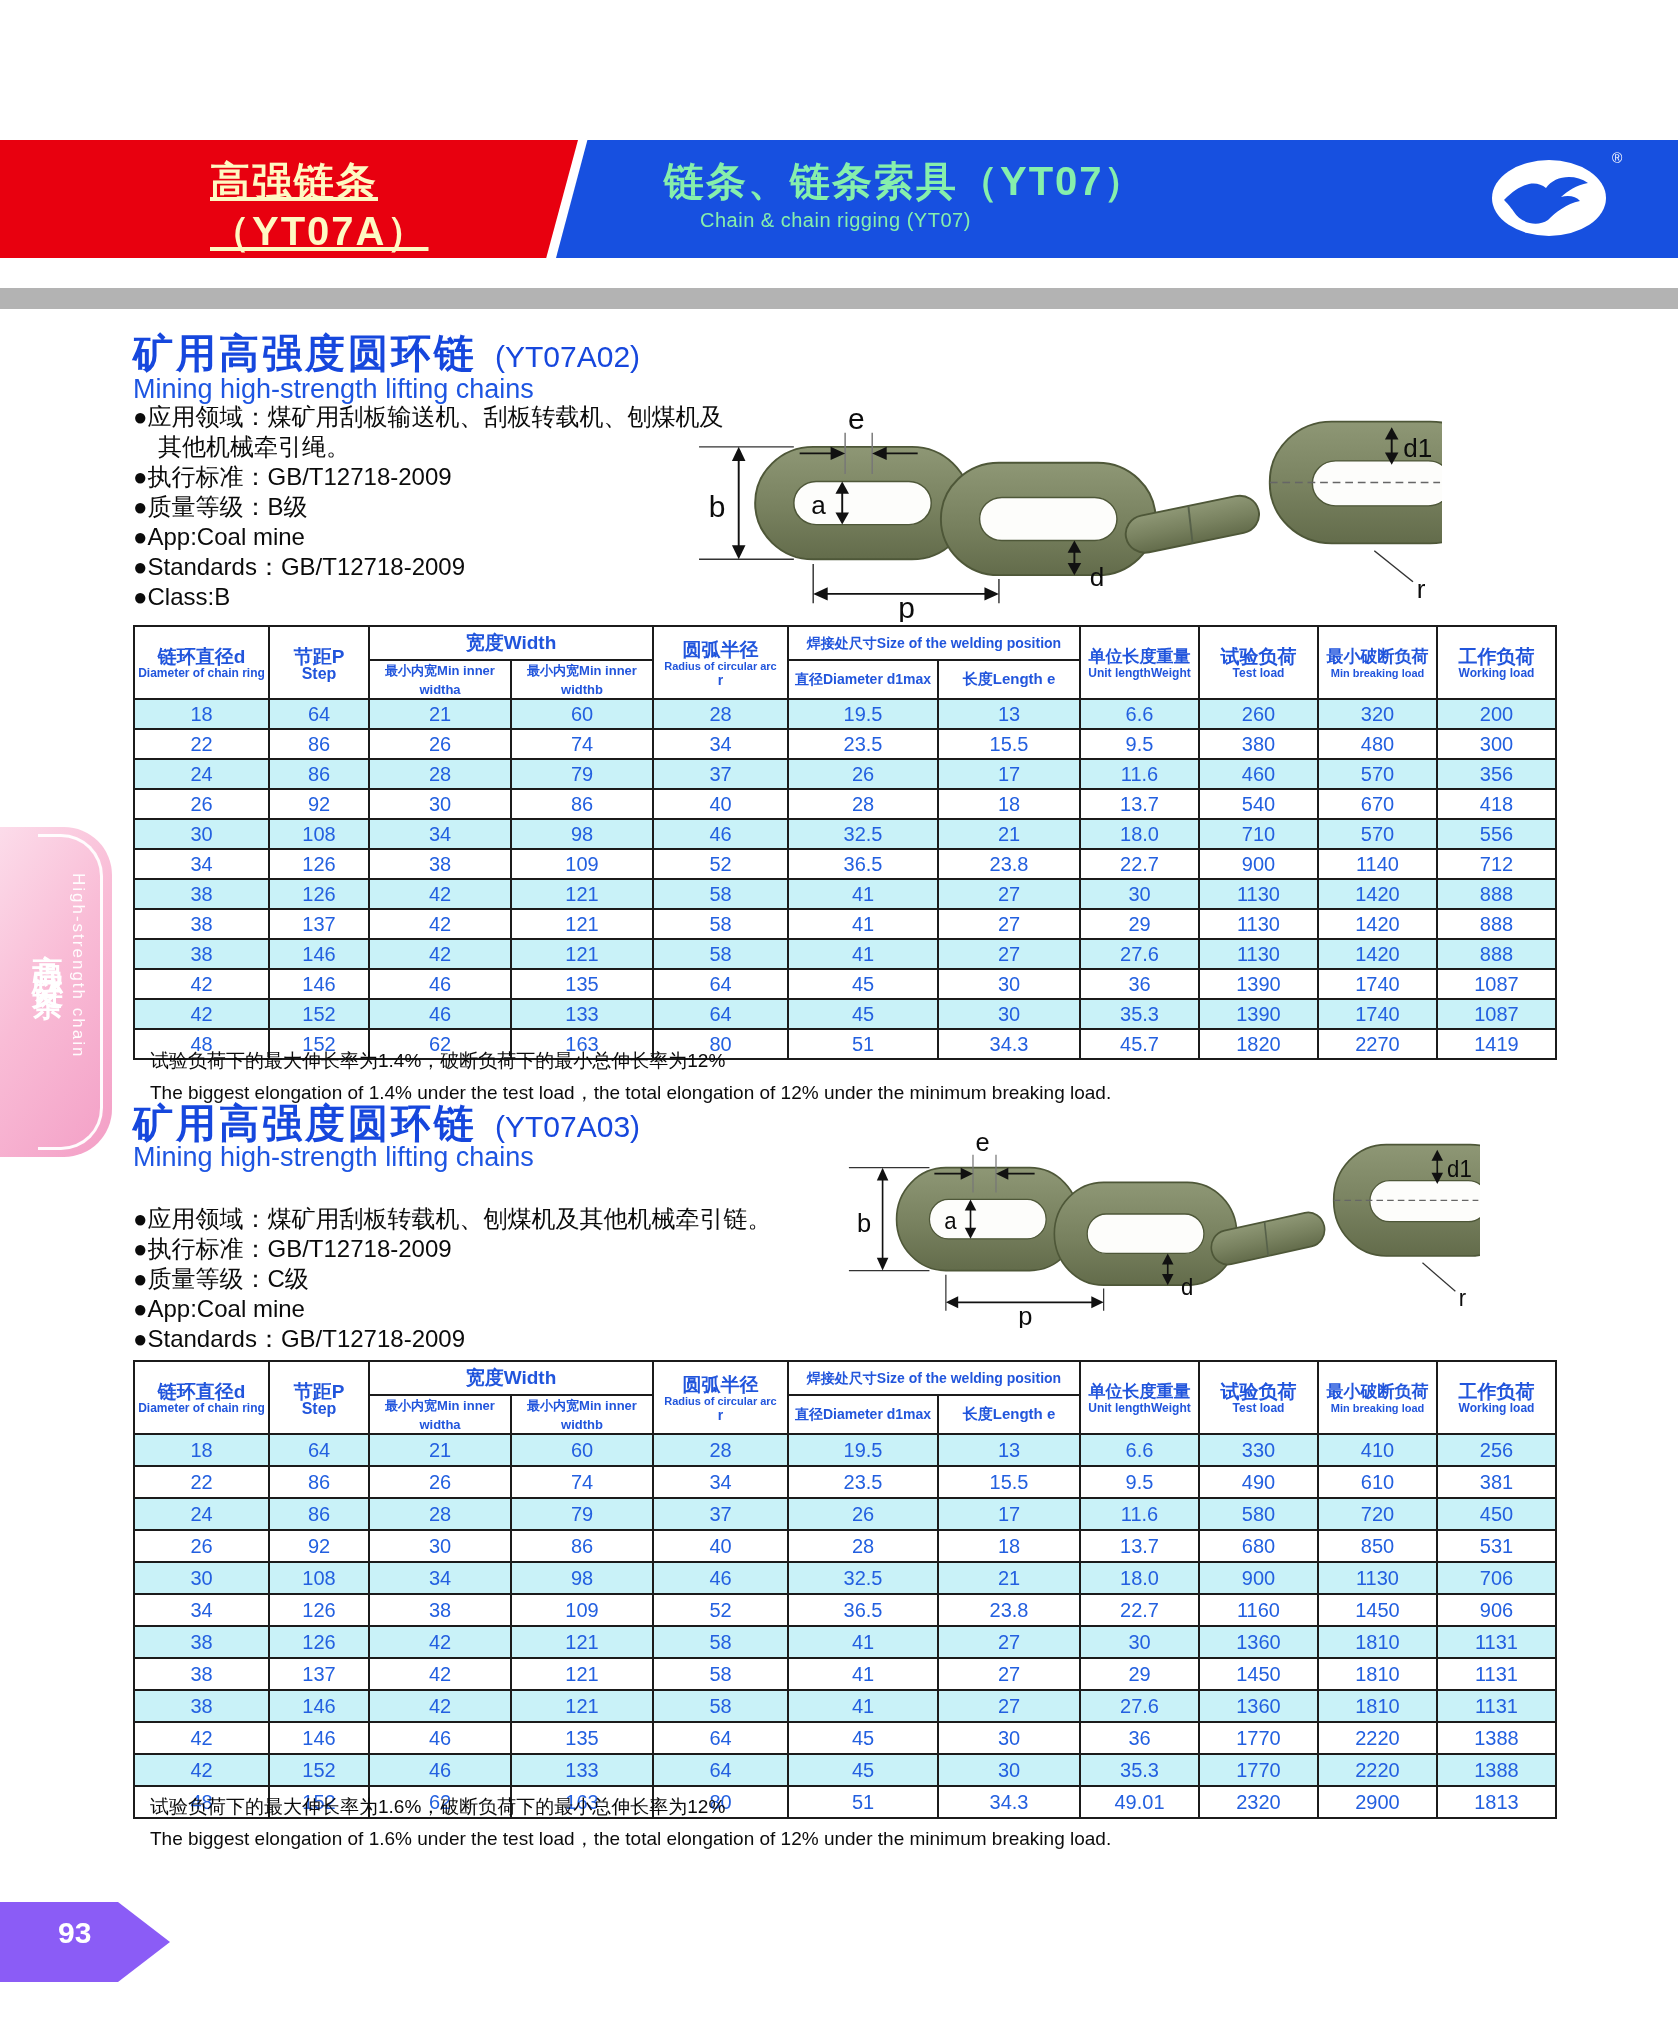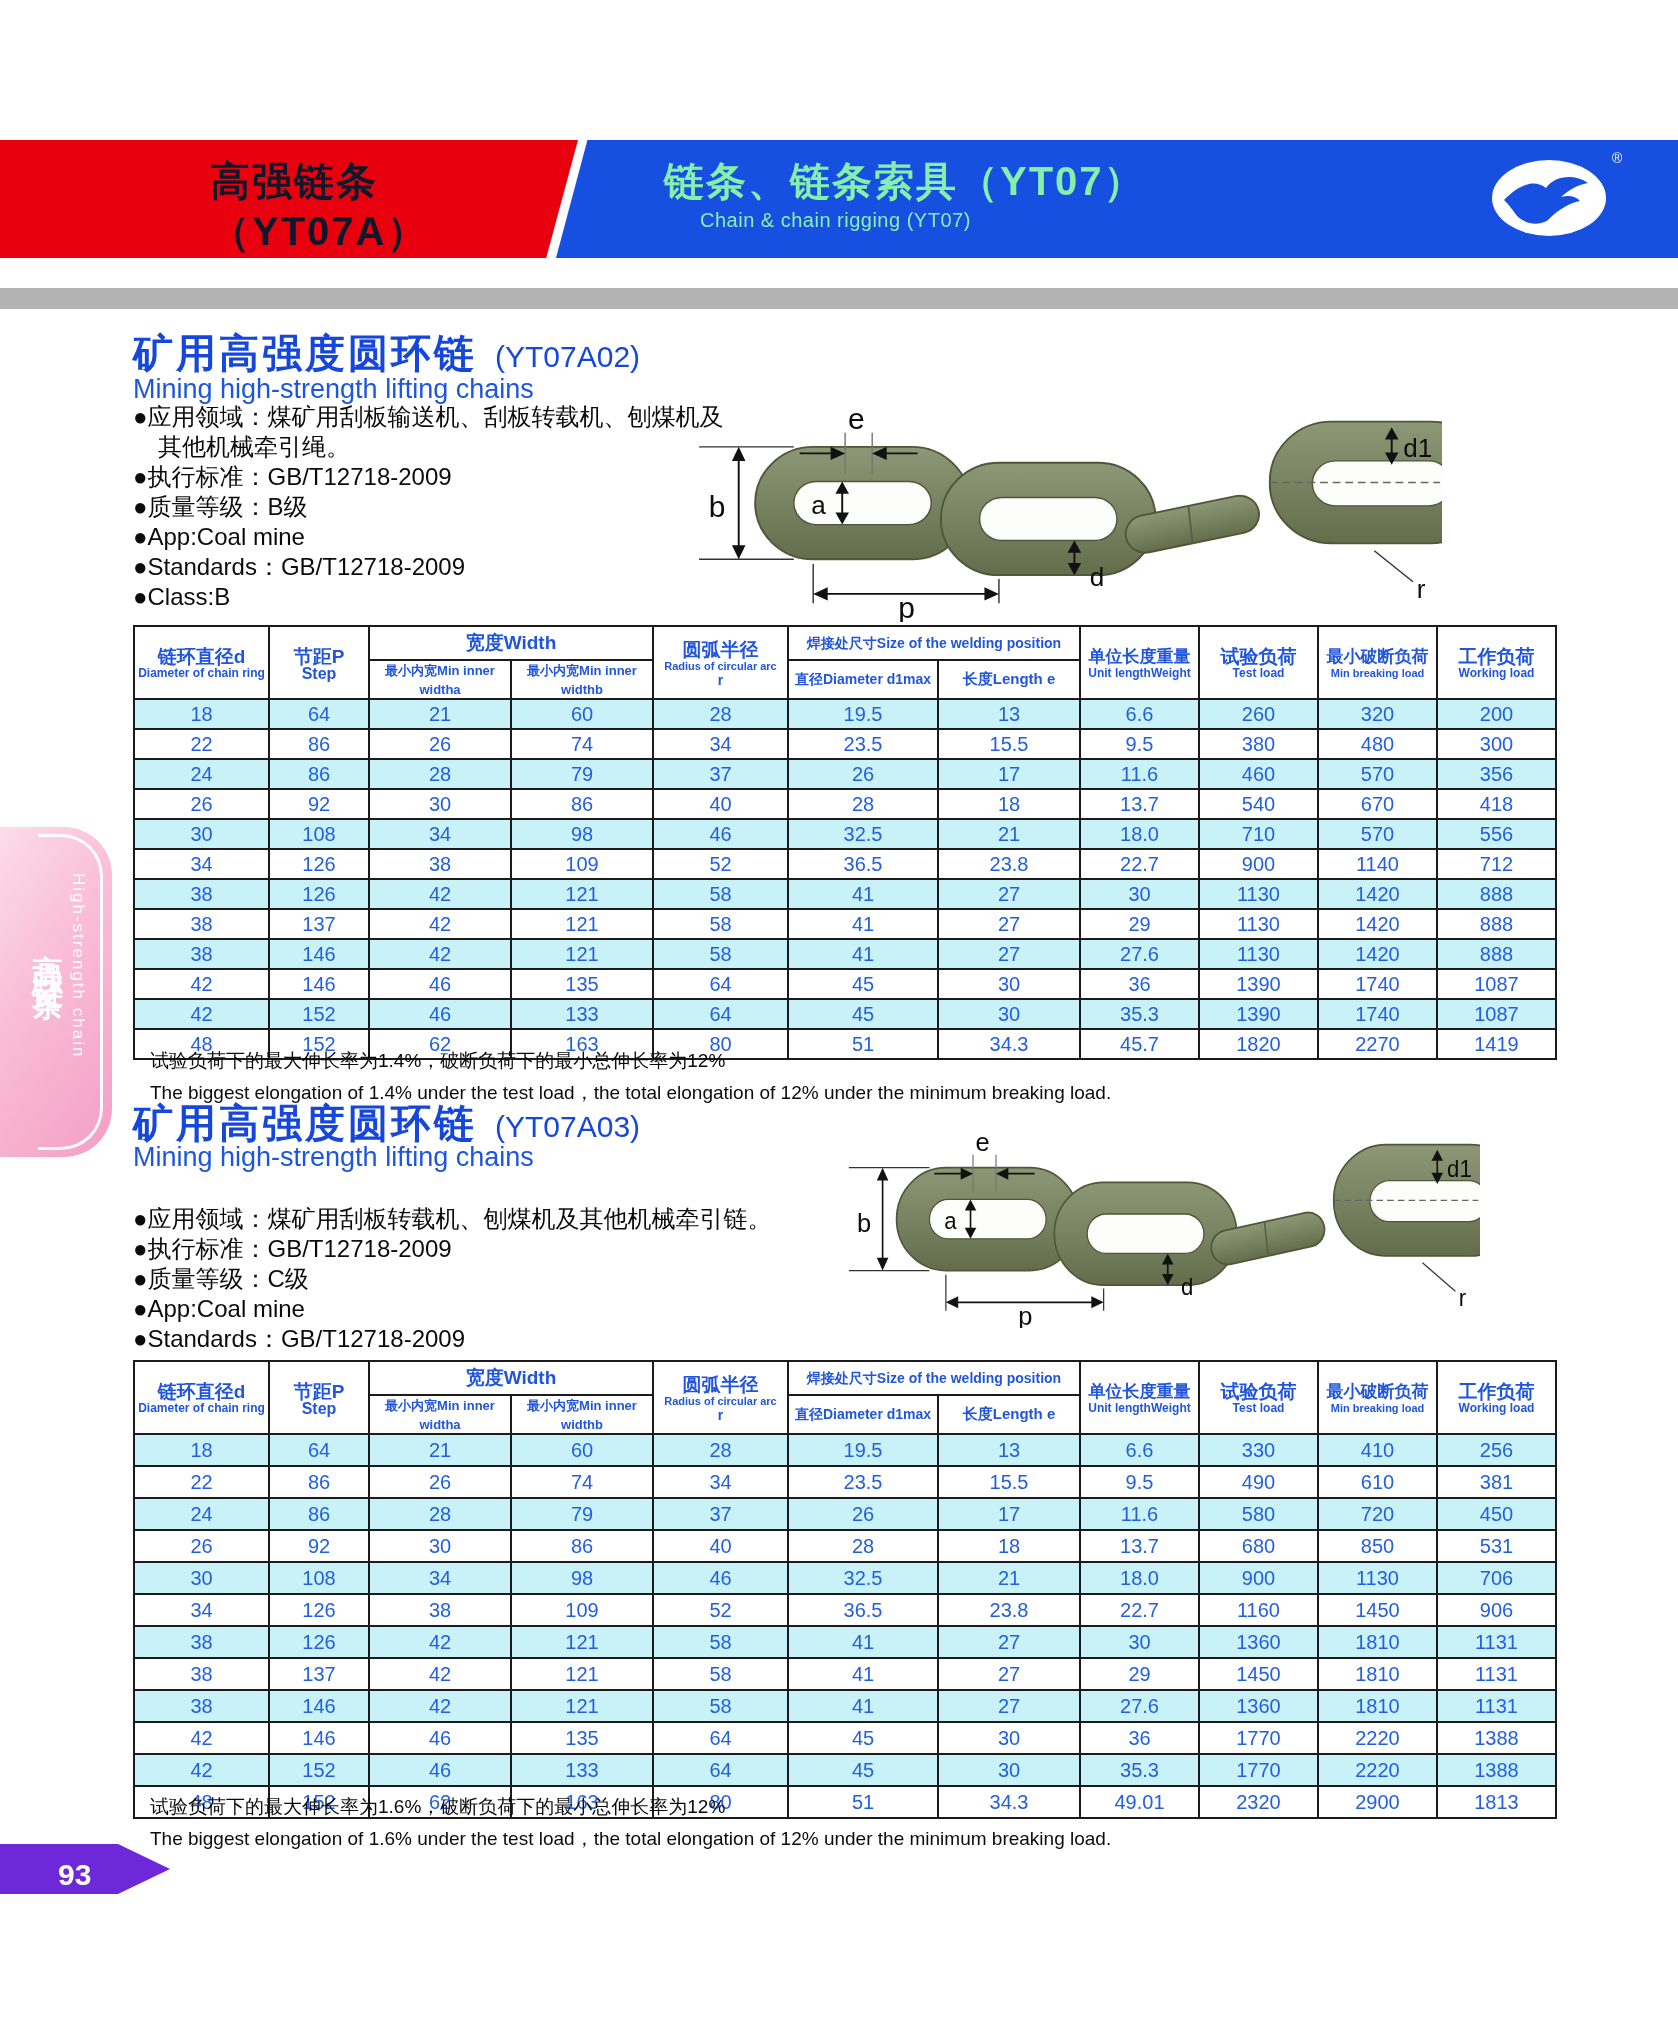--- a/index.html
+++ b/index.html
@@ -6,21 +6,21 @@
   body{width:1678px;height:2017px;position:relative;background:#fff;
        font-family:"Liberation Sans", sans-serif;overflow:hidden;}
 
   
   .banner-red{position:absolute;left:0;top:140px;width:578px;height:118px;background:#e8000f;
               clip-path:polygon(0 0,100% 0,94.5% 100%,0 100%);}
   .banner-blue{position:absolute;left:556px;top:140px;width:1122px;height:118px;background:#1750e0;
               clip-path:polygon(2.8% 0,100% 0,100% 100%,0 100%);}
   .brand-logo{position:absolute;left:128px;top:152px;}
   .brand-reg{position:absolute;left:188px;top:148px;color:#fff;font-size:15px;}
-  .banner-red .titles{position:absolute;left:210px;top:16px;color:#0f172a;}
+  .banner-red .titles{position:absolute;left:210px;top:16px;color:#fef9c3;text-decoration:underline;}
   .banner-blue .titles{position:absolute;left:108px;top:16px;color:#86efac;}
   .t-zh{font-size:40px;font-weight:bold;letter-spacing:2px;line-height:50px;}
   .t-en{font-size:20px;line-height:28px;letter-spacing:.5px;margin-left:36px;}
   .bird-logo{position:absolute;left:934px;top:18px;}
   .bird-reg{position:absolute;left:1056px;top:10px;color:#fff;font-size:14px;}
   .gray-bar{position:absolute;left:0;top:288px;width:1678px;height:21px;background:#b3b3b3;}
 
   
   .sec-title{position:absolute;left:133px;color:#1647dd;white-space:nowrap;}
   .sec-title .zh{font-size:40px;font-weight:bold;letter-spacing:3px;}
@@ -59,21 +59,21 @@
   .side-tab{position:absolute;left:0;top:827px;width:112px;height:330px;border-radius:0 48px 48px 0;
             background:linear-gradient(125deg,#fcdcea 0%,#f9bcd6 45%,#f39fc6 100%);}
   .side-tab::after{content:'';position:absolute;right:9px;top:7px;bottom:7px;left:34%;
             border:3px solid rgba(255,255,255,.95);border-left:none;border-radius:0 42px 42px 0;}
   .side-tab .zh{position:absolute;left:26px;top:102px;writing-mode:vertical-rl;color:#fff;
             font-size:31px;font-weight:bold;letter-spacing:12px;}
   .side-tab .en{position:absolute;left:68px;top:46px;writing-mode:vertical-rl;color:rgba(255,255,255,.95);
             font-size:17px;letter-spacing:2px;}
 
   
-  .page-tag{position:absolute;left:0;top:1844px;width:170px;height:50px;background:#6d28d9;
+  .page-tag{position:absolute;left:0;top:1902px;width:170px;height:80px;background:#8b5cf6;
             clip-path:polygon(0 0,118px 0,170px 50%,118px 100%,0 100%);}
   .page-tag span{position:absolute;left:58px;top:14px;color:#fff;font-size:30px;font-weight:bold;}
 
   
   .dim{font-family:"Liberation Sans",sans-serif;font-size:31px;fill:#0c0c0c;}
   .dim.sm{font-size:27px;}
 </style>
 </head>
 <body>
 

